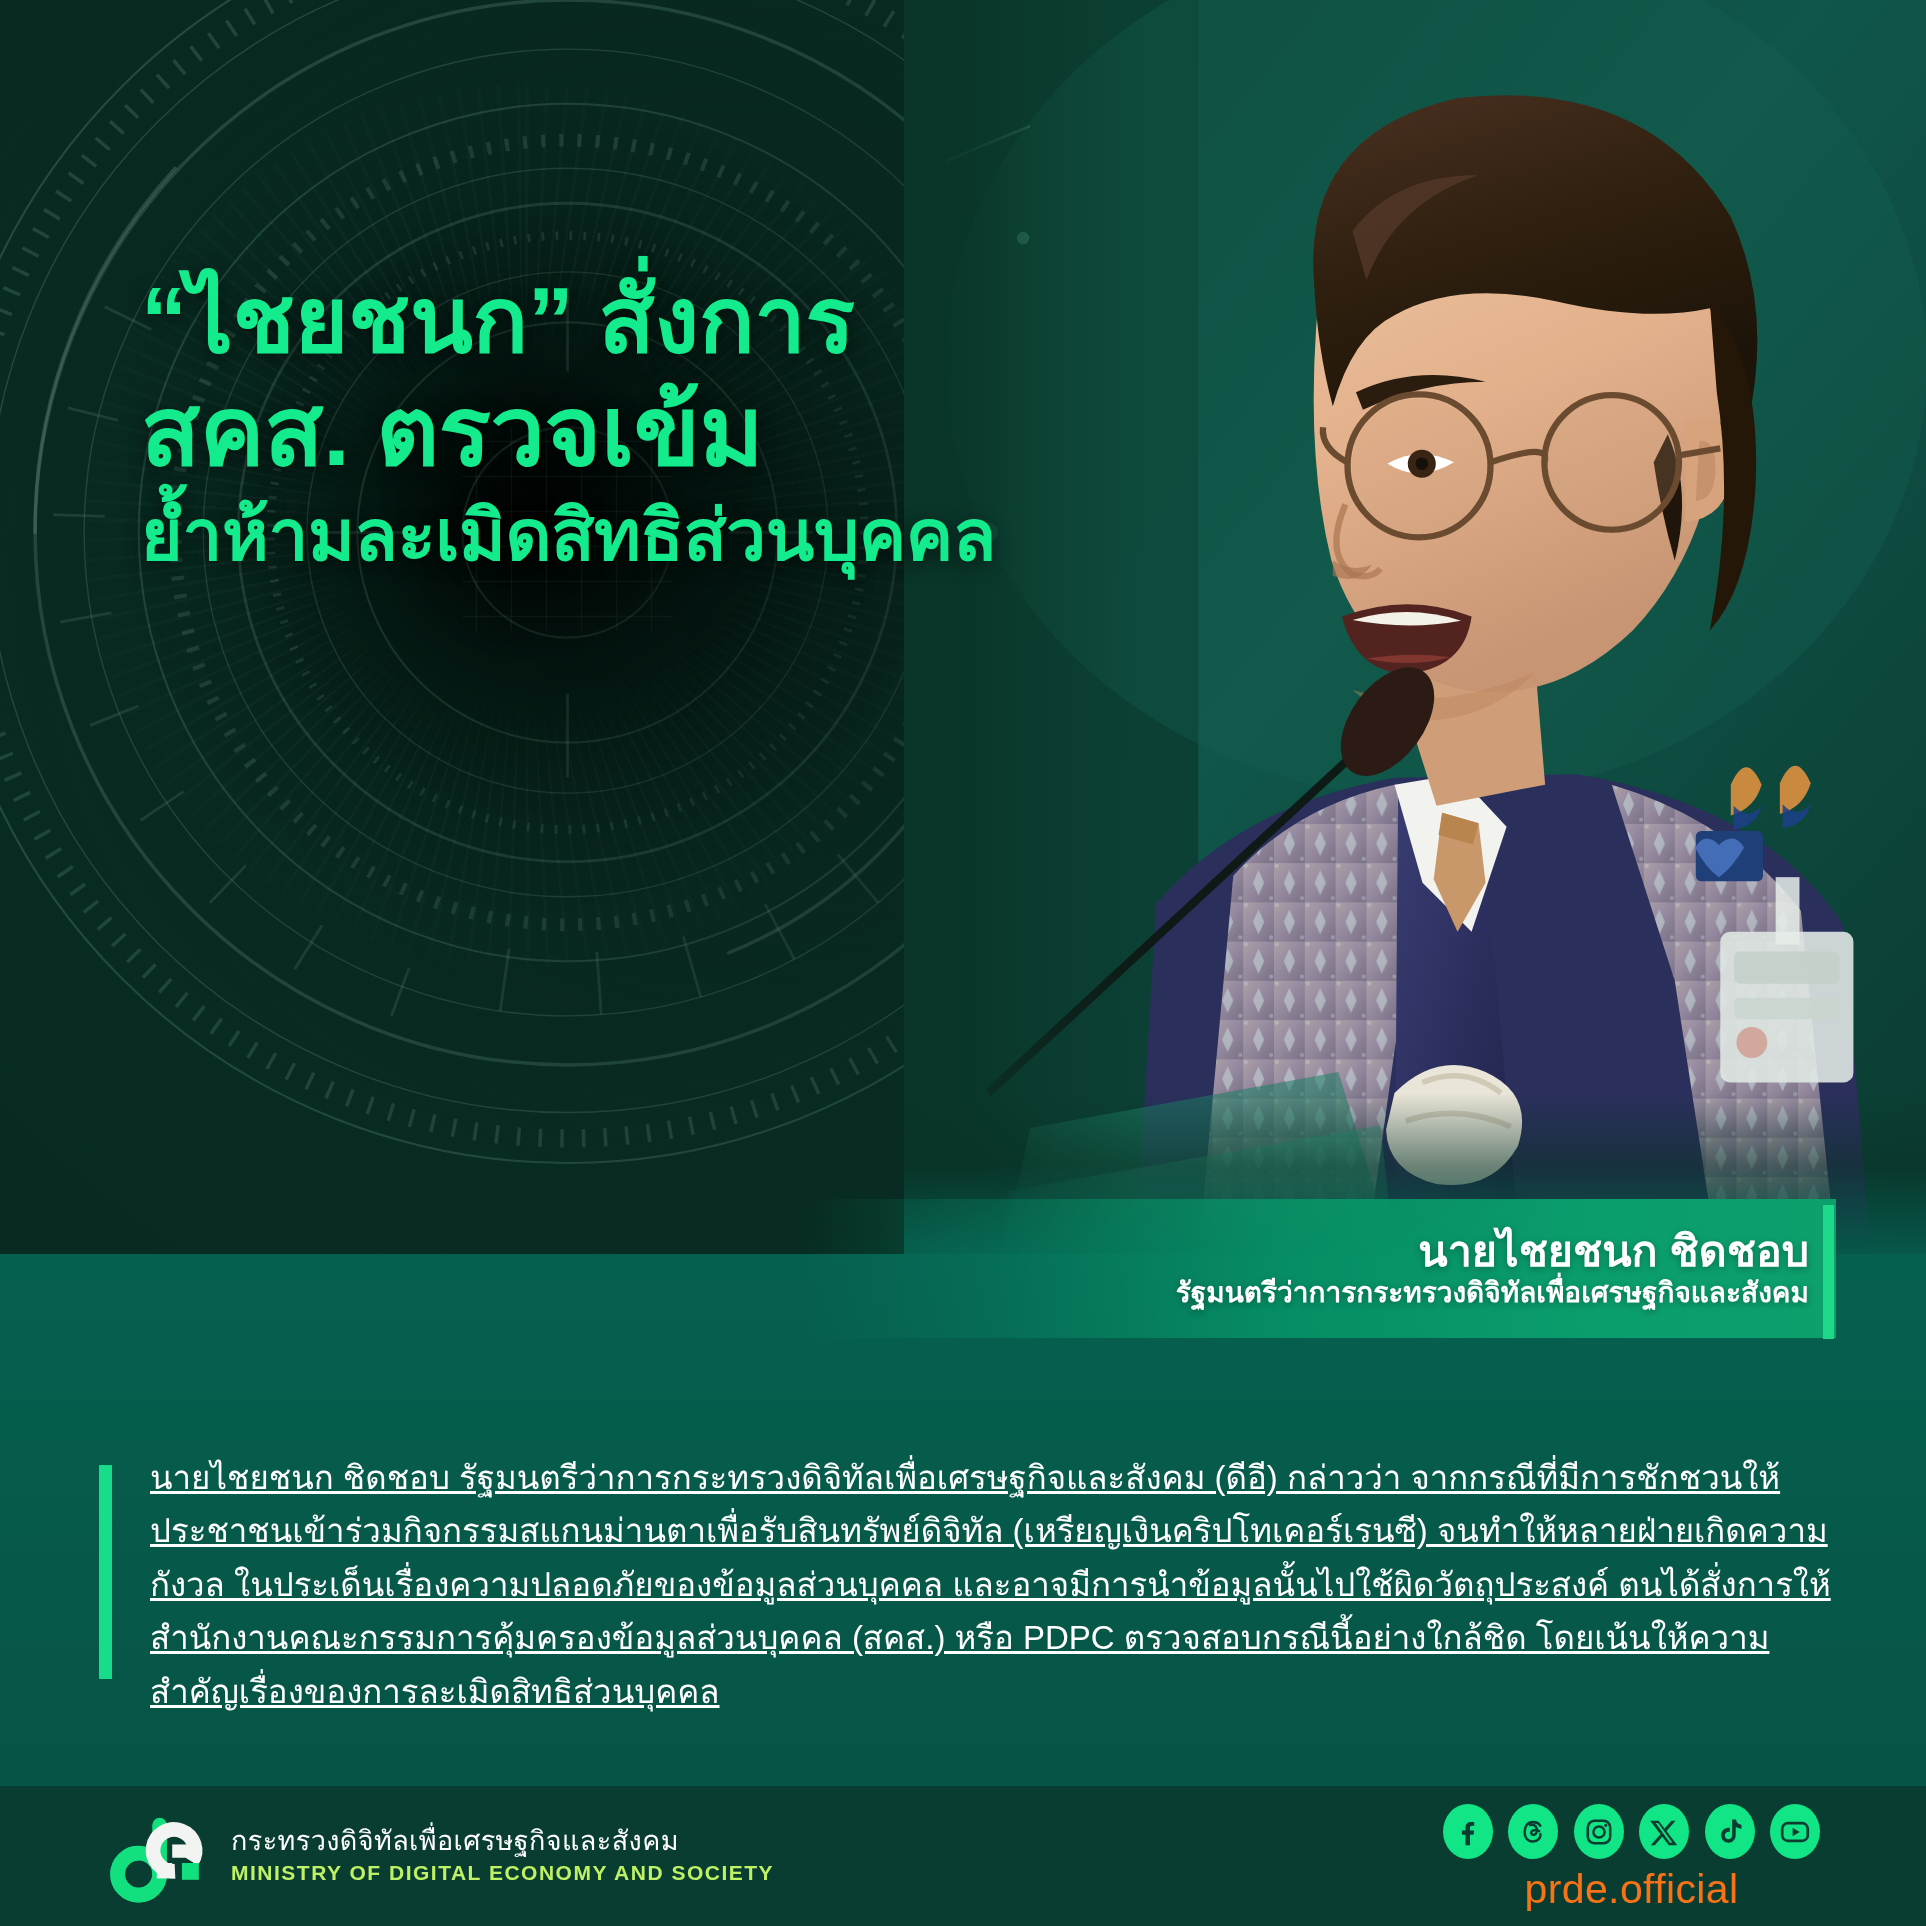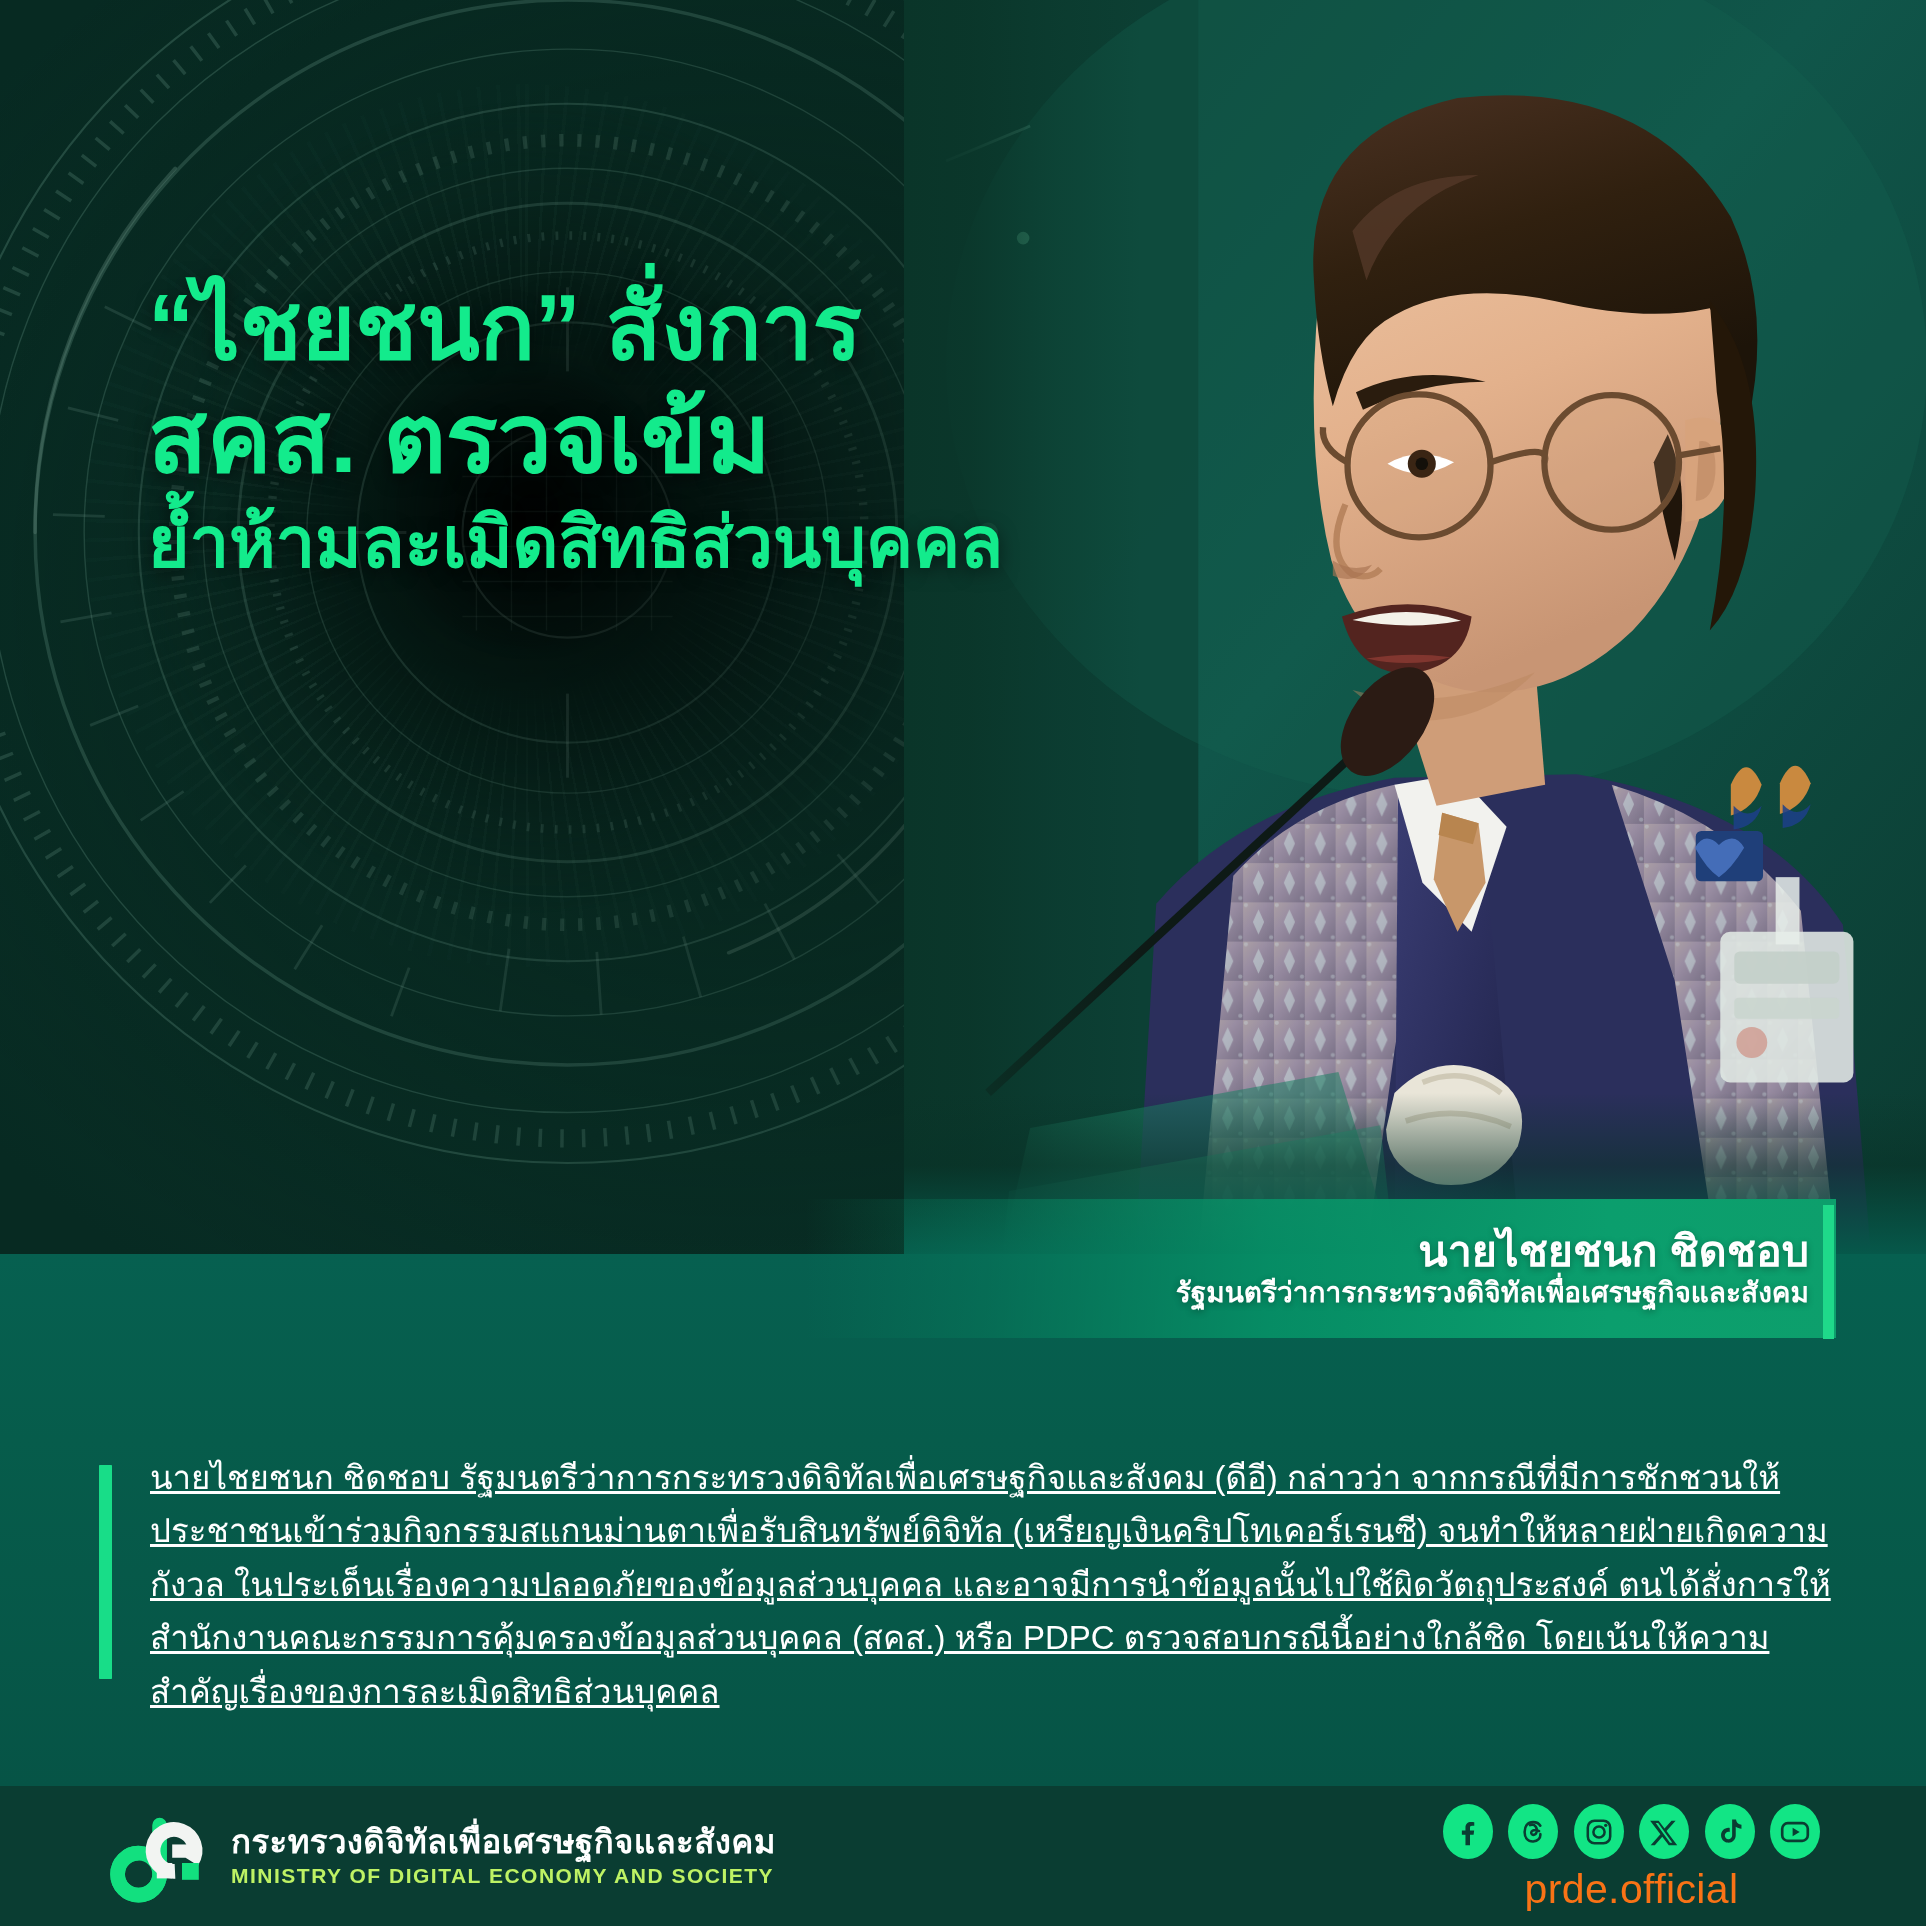--- a/index.html
+++ b/index.html
@@ -63,21 +63,21 @@
     position:absolute;left:0;bottom:0;width:100%;height:161px;
     background:linear-gradient(180deg,rgba(8,48,38,0) 0%,rgba(8,50,39,.55) 45%,#06584a 100%);
   }
 
   
   .headline{
     position:absolute;left:140px;top:273px;width:995px;
     z-index:6;
   }
   .hl{
-    margin:8px;
+    margin:1px;
     font-weight:700;
     letter-spacing:-0.4px;
     line-height:1.02;
     text-shadow:0 4.2px 18px rgba(0,0,0,.55);
     white-space:nowrap;
   }
   .hl1{font-size:92px;color:#13eb8c;margin-bottom:15.4px;}
   .hl2{font-size:97px;color:#13eb8c;margin-bottom:18px;}
   .hl3{font-size:83px;color:#ffffff;margin-bottom:15.4px;}
   .hl4{font-size:71px;color:#13eb8c;}
@@ -134,21 +134,21 @@
   .footer-inner{
     position:relative;width:100%;height:100%;
   }
   .brand{
     position:absolute;left:105px;top:21px;display:flex;align-items:center;gap:21px;
   }
   .brand-mark{width:105px;height:98px;flex:none;}
   .brand-mark svg{width:100%;height:100%;display:block;}
   .brand-txt{display:flex;flex-direction:column;justify-content:center;}
   .brand-th{
-    color:#ffffff;font-size:33px;font-weight:700;line-height:1.1;letter-spacing:0.4px;
+    color:#ffffff;font-size:27px;font-weight:400;line-height:1.1;letter-spacing:0.4px;
   }
   .brand-en{
     color:#bef264;font-size:21px;font-weight:700;letter-spacing:1.5px;margin-top:4.2px;
     font-family:"Liberation Sans","DejaVu Sans",sans-serif;
   }
   .social{
     position:absolute;right:106px;top:18px;
     display:flex;flex-direction:column;align-items:center;gap:7px;
   }
   .social-row{display:flex;gap:15.4px;align-items:center;}

